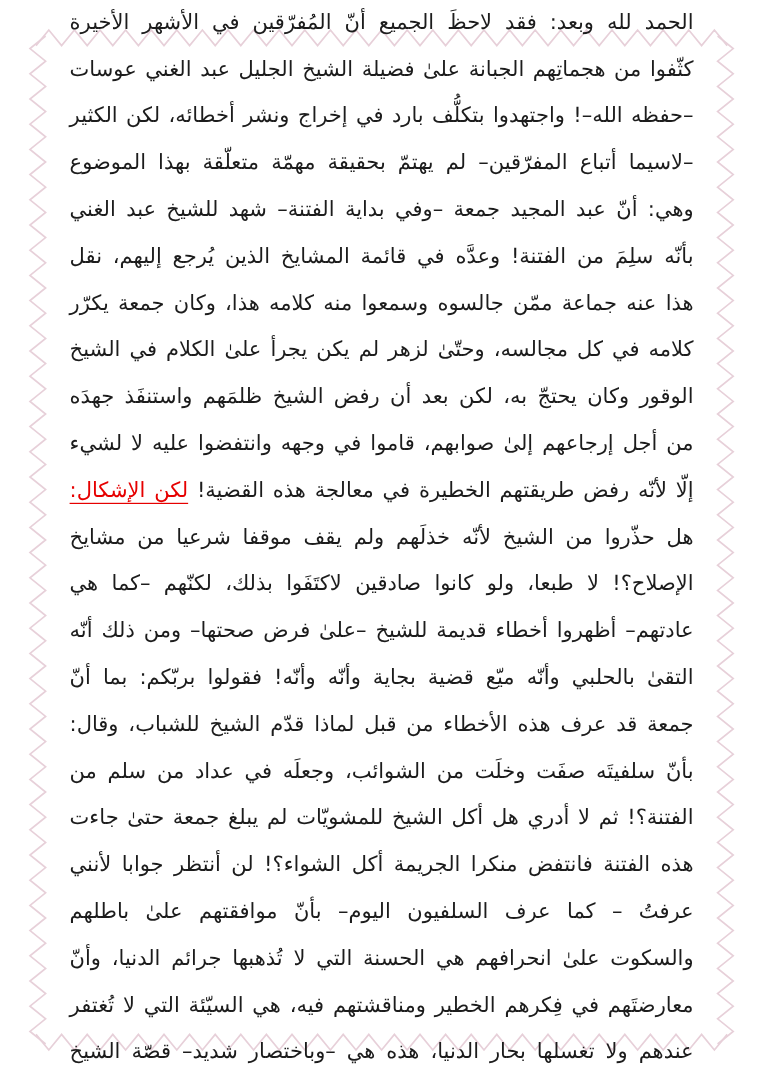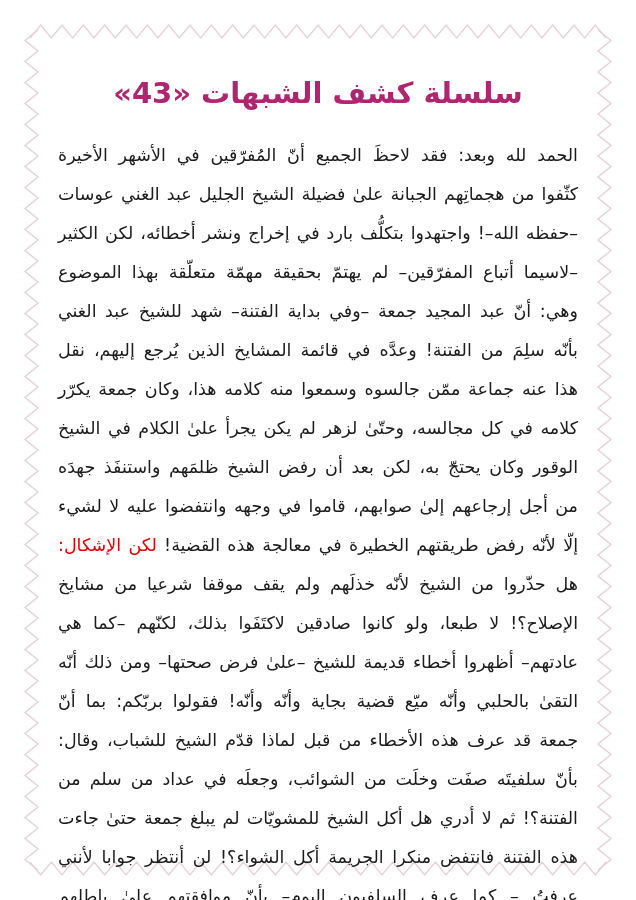--- a/index.html
+++ b/index.html
@@ -42,37 +42,37 @@
   .body-text {
     direction: rtl;
     text-align: justify;
     font-size: 17.5px;
     line-height: 39px;
     color: var(--text-color, #1c1c1c);
     word-spacing: 1px;
   }
   .highlight {
     color: var(--highlight-color, #e60000);
+    text-decoration: underline;
     text-decoration-color: var(--highlight-color, #e60000);
     text-underline-offset: 5px;
   }
 </style>
 </head>
 <body>
 
 <div id="page">
 
   <svg id="border-svg" viewBox="0 0 636 900" xmlns="http://www.w3.org/2000/svg">
       <polyline points="30,38 40.666666666666664,25 51.33333333333333,38 61.99999999999999,25 72.66666666666666,38 83.33333333333333,25 94,38 104.66666666666667,25 115.33333333333333,38 126,25 136.66666666666666,38 147.33333333333331,25 158,38 168.66666666666666,25 179.33333333333331,38 189.99999999999997,25 200.66666666666666,38 211.33333333333331,25 222,38 232.66666666666666,25 243.33333333333331,38 253.99999999999997,25 264.66666666666663,38 275.3333333333333,25 286,38 296.6666666666667,25 307.3333333333333,38 318,25 328.66666666666663,38 339.3333333333333,25 350,38 360.6666666666667,25 371.3333333333333,38 382,25 392.66666666666663,38 403.3333333333333,25 414,38 424.6666666666667,25 435.3333333333333,38 446,25 456.66666666666663,38 467.3333333333333,25 478,38 488.6666666666667,25 499.3333333333333,38 510,25 520.6666666666666,38 531.3333333333333,25 542,38 552.6666666666666,25 563.3333333333333,38 573.9999999999999,25 584.6666666666666,38 595.3333333333333,25 606,38" fill="none" stroke="#e7d0d9" stroke-width="1.4"></polyline>
       <polyline points="30,862 40.666666666666664,875 51.33333333333333,862 61.99999999999999,875 72.66666666666666,862 83.33333333333333,875 94,862 104.66666666666667,875 115.33333333333333,862 126,875 136.66666666666666,862 147.33333333333331,875 158,862 168.66666666666666,875 179.33333333333331,862 189.99999999999997,875 200.66666666666666,862 211.33333333333331,875 222,862 232.66666666666666,875 243.33333333333331,862 253.99999999999997,875 264.66666666666663,862 275.3333333333333,875 286,862 296.6666666666667,875 307.3333333333333,862 318,875 328.66666666666663,862 339.3333333333333,875 350,862 360.6666666666667,875 371.3333333333333,862 382,875 392.66666666666663,862 403.3333333333333,875 414,862 424.6666666666667,875 435.3333333333333,862 446,875 456.66666666666663,862 467.3333333333333,875 478,862 488.6666666666667,875 499.3333333333333,862 510,875 520.6666666666666,862 531.3333333333333,875 542,862 552.6666666666666,875 563.3333333333333,862 573.9999999999999,875 584.6666666666666,862 595.3333333333333,875 606,862" fill="none" stroke="#e7d0d9" stroke-width="1.4"></polyline>
       <polyline points="38,30 25,40.5 38,51 25,61.5 38,72 25,82.5 38,93 25,103.5 38,114 25,124.5 38,135 25,145.5 38,156 25,166.5 38,177 25,187.5 38,198 25,208.5 38,219 25,229.5 38,240 25,250.5 38,261 25,271.5 38,282 25,292.5 38,303 25,313.5 38,324 25,334.5 38,345 25,355.5 38,366 25,376.5 38,387 25,397.5 38,408 25,418.5 38,429 25,439.5 38,450 25,460.5 38,471 25,481.5 38,492 25,502.5 38,513 25,523.5 38,534 25,544.5 38,555 25,565.5 38,576 25,586.5 38,597 25,607.5 38,618 25,628.5 38,639 25,649.5 38,660 25,670.5 38,681 25,691.5 38,702 25,712.5 38,723 25,733.5 38,744 25,754.5 38,765 25,775.5 38,786 25,796.5 38,807 25,817.5 38,828 25,838.5 38,849 25,859.5 38,870" fill="none" stroke="#e7d0d9" stroke-width="1.4"></polyline>
       <polyline points="598,30 611,40.5 598,51 611,61.5 598,72 611,82.5 598,93 611,103.5 598,114 611,124.5 598,135 611,145.5 598,156 611,166.5 598,177 611,187.5 598,198 611,208.5 598,219 611,229.5 598,240 611,250.5 598,261 611,271.5 598,282 611,292.5 598,303 611,313.5 598,324 611,334.5 598,345 611,355.5 598,366 611,376.5 598,387 611,397.5 598,408 611,418.5 598,429 611,439.5 598,450 611,460.5 598,471 611,481.5 598,492 611,502.5 598,513 611,523.5 598,534 611,544.5 598,555 611,565.5 598,576 611,586.5 598,597 611,607.5 598,618 611,628.5 598,639 611,649.5 598,660 611,670.5 598,681 611,691.5 598,702 611,712.5 598,723 611,733.5 598,744 611,754.5 598,765 611,775.5 598,786 611,796.5 598,807 611,817.5 598,828 611,838.5 598,849 611,859.5 598,870" fill="none" stroke="#e7d0d9" stroke-width="1.4"></polyline>
     </svg>
 
   <div class="content">
-    <div class="title">سلسلة كشف الشبهات «43»</div>
 
     <div class="body-text">
       <span>الحمد لله وبعد: فقد لاحظَ الجميع أنّ المُفرّقين في الأشهر الأخيرة كثّفوا من هجماتِهم الجبانة علىٰ فضيلة الشيخ الجليل عبد الغني عوسات –حفظه الله–! واجتهدوا بتكلُّف بارد في إخراج ونشر أخطائه، لكن الكثير –لاسيما أتباع المفرّقين– لم يهتمّ بحقيقة مهمّة متعلّقة بهذا الموضوع وهي: أنّ عبد المجيد جمعة –وفي بداية الفتنة– شهد للشيخ عبد الغني بأنّه سلِمَ من الفتنة! وعدَّه في قائمة المشايخ الذين يُرجع إليهم، نقل هذا عنه جماعة ممّن جالسوه وسمعوا منه كلامه هذا، وكان جمعة يكرّر كلامه في كل مجالسه، وحتّىٰ لزهر لم يكن يجرأ علىٰ الكلام في الشيخ الوقور وكان يحتجّ به، لكن بعد أن رفض الشيخ ظلمَهم واستنفَذ جهدَه من أجل إرجاعهم إلىٰ صوابهم، قاموا في وجهه وانتفضوا عليه لا لشيء إلّا لأنّه رفض طريقتهم الخطيرة في معالجة هذه القضية! </span><span class="highlight">لكن الإشكال:</span><span> هل حذّروا من الشيخ لأنّه خذلَهم ولم يقف موقفا شرعيا من مشايخ الإصلاح؟! لا طبعا، ولو كانوا صادقين لاكتَفَوا بذلك، لكنّهم –كما هي عادتهم– أظهروا أخطاء قديمة للشيخ –علىٰ فرض صحتها– ومن ذلك أنّه التقىٰ بالحلبي وأنّه ميّع قضية بجاية وأنّه وأنّه! فقولوا بربّكم: بما أنّ جمعة قد عرف هذه الأخطاء من قبل لماذا قدّم الشيخ للشباب، وقال: بأنّ سلفيتَه صفَت وخلَت من الشوائب، وجعلَه في عداد من سلم من الفتنة؟! ثم لا أدري هل أكل الشيخ للمشويّات لم يبلغ جمعة حتىٰ جاءت هذه الفتنة فانتفض منكرا الجريمة أكل الشواء؟! لن أنتظر جوابا لأنني عرفتُ – كما عرف السلفيون اليوم– بأنّ موافقتهم علىٰ باطلهم والسكوت علىٰ انحرافهم هي الحسنة التي لا تُذهبها جرائم الدنيا، وأنّ معارضتَهم في فِكرهم الخطير ومناقشتهم فيه، هي السيّئة التي لا تُغتفر عندهم ولا تغسلها بحار الدنيا، هذه هي –وباختصار شديد– قصّة الشيخ عبد الغني مع المفرّقين، والحمد لله رب العالمين، أبو معاذ محمد مرابط 13/ 07/ 1440هـ.</span>
     </div>
   </div>
 
 </div>
 
 </body></html>

